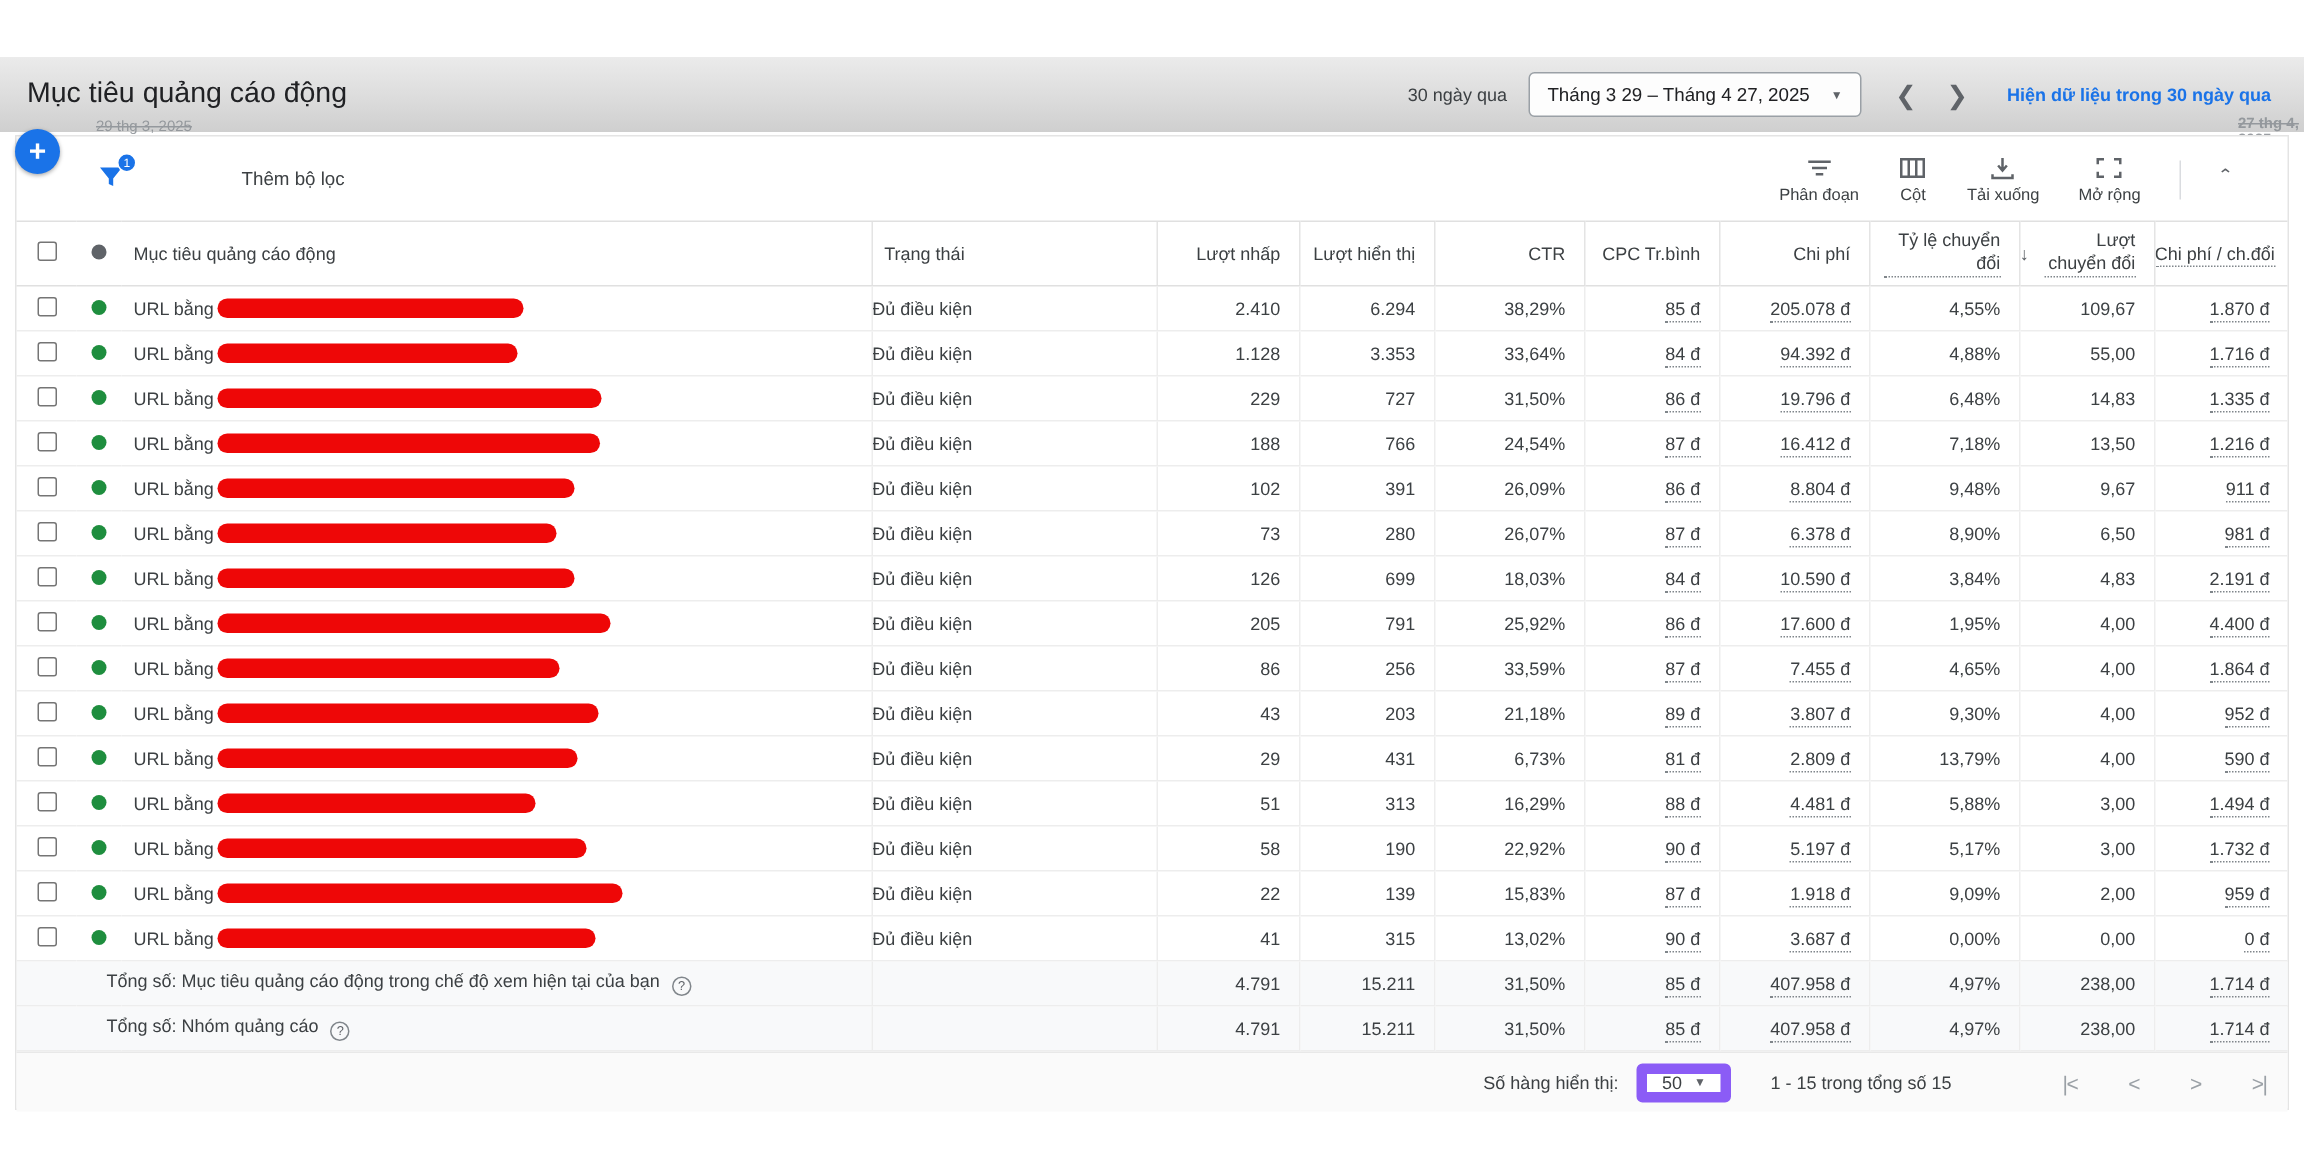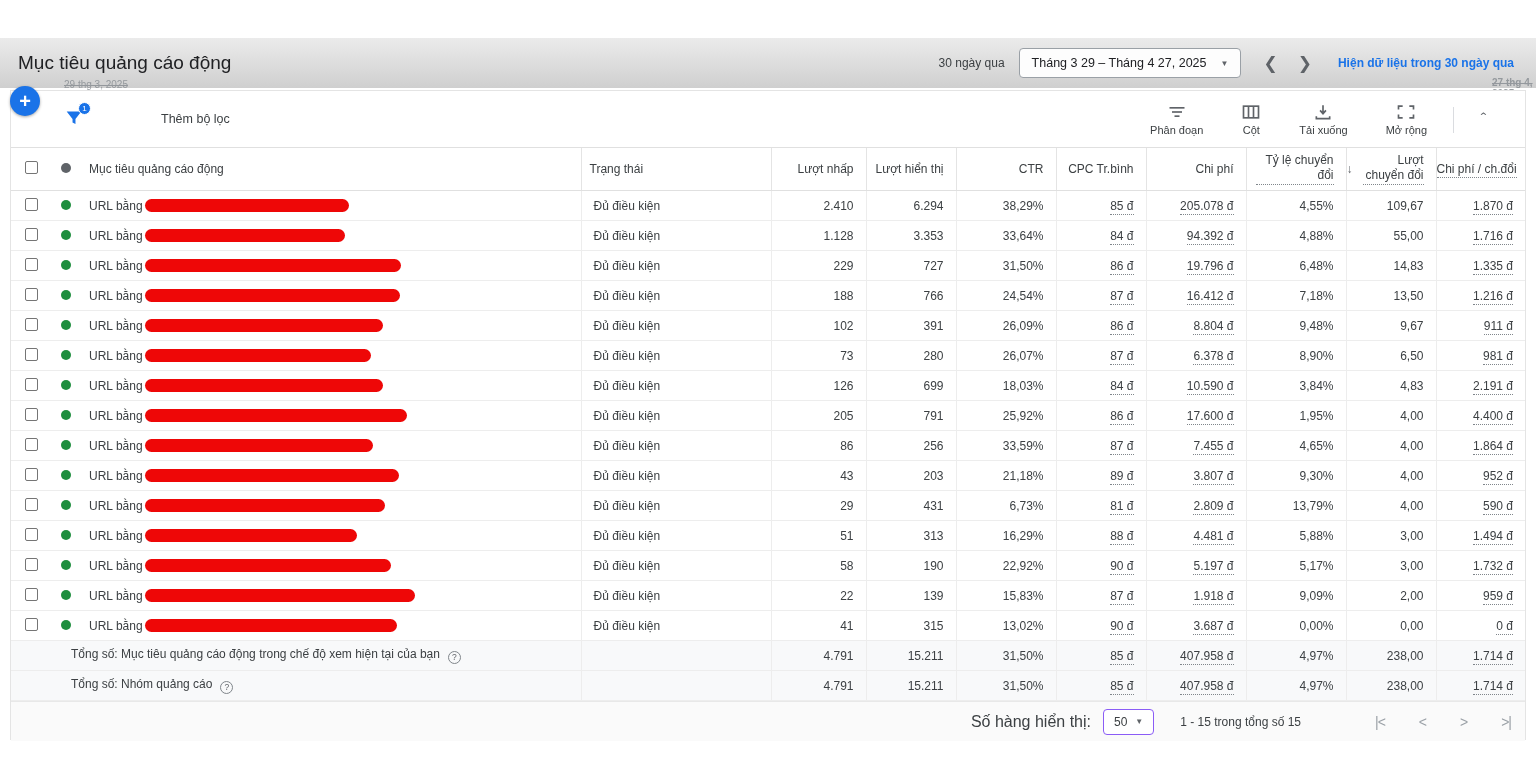--- a/index.html
+++ b/index.html
@@ -39,36 +39,36 @@
   .filter-bar { height:56px; display:flex; align-items:center; padding:0 18px 0 52px; }
   .funnel-wrap { position:relative; width:24px; height:24px; margin-right:28px; }
   .funnel-wrap svg { display:block; }
   .funnel-badge { position:absolute; right:-4px; top:-5px; width:13px; height:13px; border-radius:50%;
                   background:#1a73e8; border:1px solid #fff; color:#fff; font-size:8px;
                   display:flex; align-items:center; justify-content:center; }
   .chip { border:1px solid #dadce0; border-radius:14px; height:26px; display:flex; align-items:center;
           padding:0 16px; font-size:12px; color:#3c4043; background:#fff; white-space:nowrap; }
   .add-filter { font-size:12.5px; color:#3c4043; margin-left:46px; }
   .tools { margin-left:auto; display:flex; align-items:flex-start; }
-  .tool { display:flex; flex-direction:column; align-items:center; margin-left:38px; color:#5f6368; }
+  .tool { display:flex; flex-direction:column; align-items:center; margin-left:26px; color:#5f6368; }
   .tool svg { display:block; }
   .tool-label { font-size:11px; margin-top:3px; color:#3c4043; white-space:nowrap; }
   .tools-divider { width:1px; height:26px; background:#dadce0; margin:4px 0 0 26px; }
   .collapse-btn { font-size:13px; color:#5f6368; margin:6px 18px 0 24px; transform:scaleY(.8); }
 
   
   table { border-collapse:collapse; table-layout:fixed; width:1514px; }
   th, td { font-weight:normal; font-size:12px; color:#3c4043; overflow:hidden; white-space:nowrap; }
   thead th { height:43px; border-top:1px solid #e0e0e0; border-bottom:1px solid #e0e0e0;
              vertical-align:middle; }
   tbody td { height:30px; border-bottom:1px solid #ededed; vertical-align:middle; }
   .vline { border-left:1px solid #ededed; }
   thead .vline { border-left:1px solid #e4e4e4; }
   .num { text-align:right; padding-right:12px; }
-  .cell-status { padding-left:12px; }
+  .cell-status { }
   .checkbox { display:inline-block; width:13px; height:13px; border:1.5px solid #757575;
               border-radius:2px; background:#fff; }
   .dot { display:inline-block; width:10px; height:10px; border-radius:50%; }
   .dot.gray { background:#5f6368; }
   .dot.green { background:#1e8e3e; }
   .cell-check, .cell-dot { text-align:center; }
   .cell-name { padding-left:8px; }
   .redact { display:inline-block; height:13px; border-radius:7px; background:#ee0707;
             vertical-align:middle; margin-left:2px; }
   .name-prefix { vertical-align:middle; }
@@ -80,22 +80,22 @@
   .two-line { display:inline-block; text-align:right; line-height:1.25; }
   tr.total-row td { background:#f8f9fa; }
   .total-label { padding-left:60px; color:#3c4043; }
   .help-circ { display:inline-flex; align-items:center; justify-content:center; width:13px; height:13px;
                border:1px solid #80868b; border-radius:50%; font-size:8.5px; color:#5f6368;
                margin-left:8px; vertical-align:-2px; }
 
   
   .table-footer { height:40px; background:#fafafa; border-top:1px solid #e8e8e8;
                   display:flex; align-items:center; justify-content:flex-end; padding-right:14px; }
-  .rows-label { font-size:16px; color:#3c4043; }
-  .pagesize-box { border:1px solid #8b5cf6; border-radius:4px; background:#fff; height:26px;
+  .rows-label { font-size:12px; color:#3c4043; }
+  .pagesize-box { border:7px solid #8b5cf6; border-radius:4px; background:#fff; height:26px;
                   display:flex; align-items:center; padding:0 10px; margin:0 26px 0 12px; font-size:12px; }
   .pagesize-box .caret { margin-left:8px; font-size:8px; color:#5f6368; }
   .range-text { font-size:12px; color:#3c4043; margin-right:40px; }
   .pager { display:flex; align-items:center; }
   .pager span { font-size:14px; color:#9aa0a6; margin-left:34px; letter-spacing:-1px; }
 </style>
 </head>
 <body>
 
 <div class="stage">

